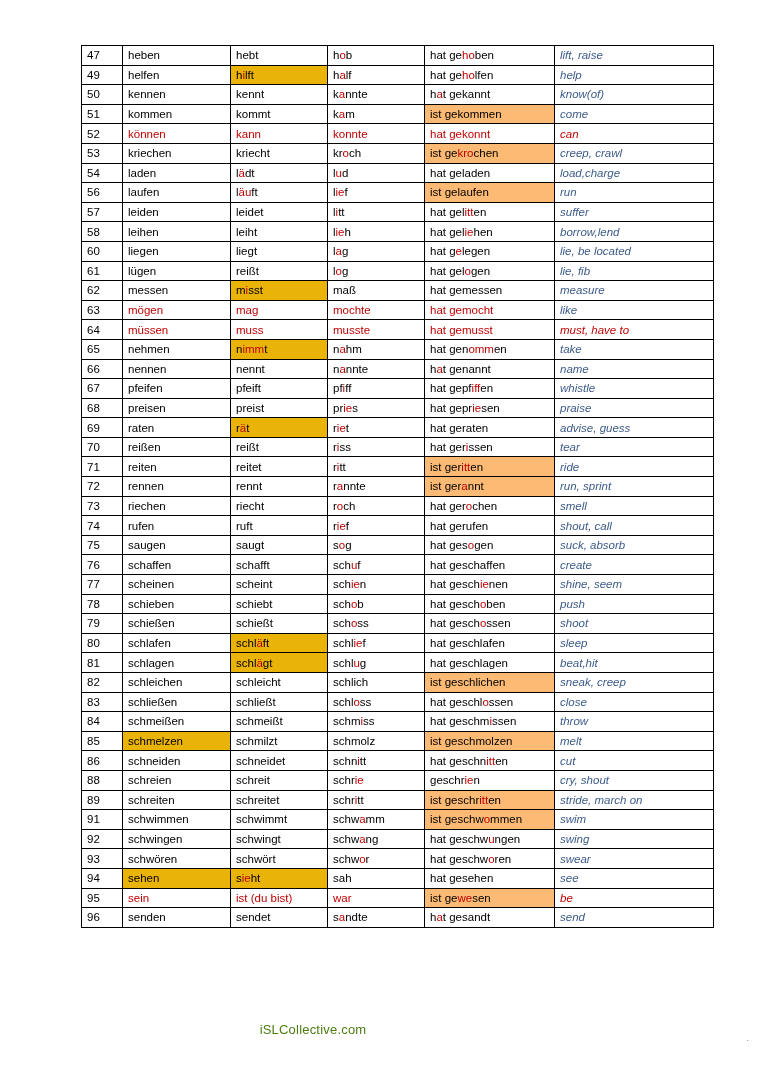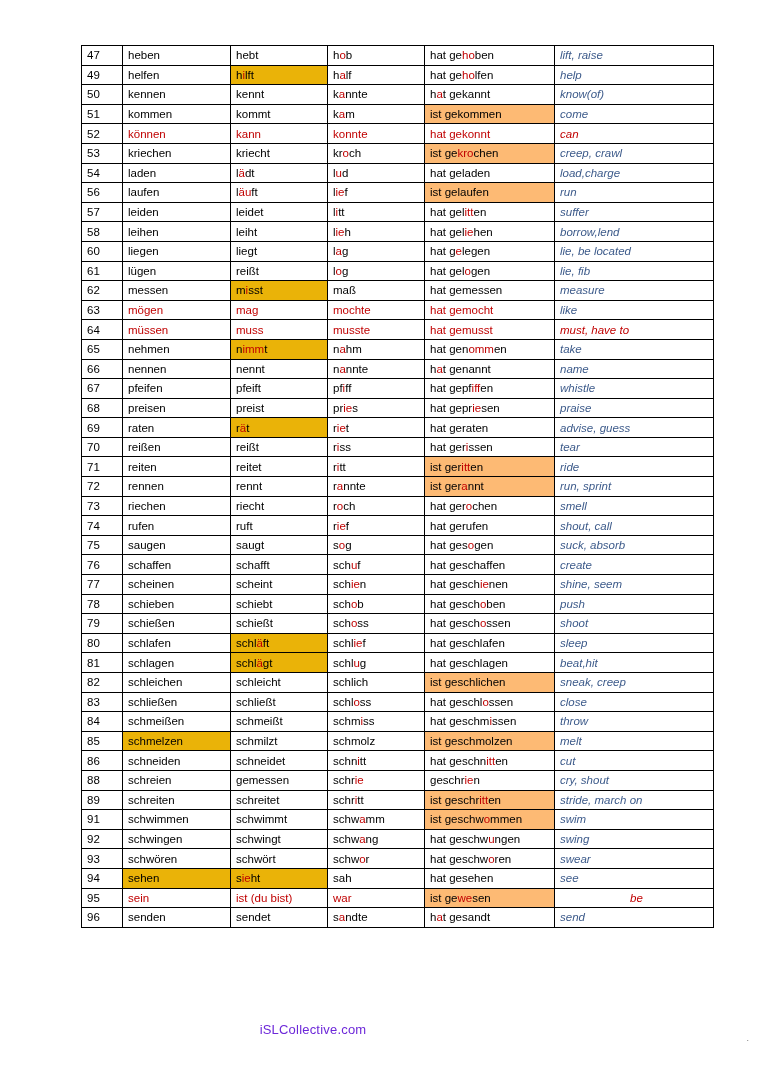--- a/index.html
+++ b/index.html
@@ -63,21 +63,21 @@
   tr.group-end td { border-bottom: 1.6px solid #000; }
   tr.first-row td { border-top: 1.6px solid #000; }
 
   .watermark {
     position: absolute;
     left: 0;
     top: 1022px;
     width: 626px;
     text-align: center;
     font-size: 13px;
-    color: #6d28d9;
+    color: #4d7c0f;
     letter-spacing: 0.2px;
   }
   .corner-dot {
     position: absolute;
     right: 14px;
     top: 1033px;
     font-size: 9px;
     color: #777;
   }
 </style>
@@ -388,21 +388,21 @@
           <td class="num">86</td>
           <td>schneiden</td>
           <td>schneidet</td>
           <td>schn<span class="r">i</span>tt</td>
           <td>hat geschn<span class="r">itt</span>en</td>
           <td class="meaning">cut</td>
         </tr>
         <tr>
           <td class="num">88</td>
           <td>schreien</td>
-          <td>gemessen</td>
+          <td>schreit</td>
           <td>schr<span class="r">ie</span></td>
           <td>geschr<span class="r">ie</span>n</td>
           <td class="meaning">cry, shout</td>
         </tr>
         <tr>
           <td class="num">89</td>
           <td>schreiten</td>
           <td>schreitet</td>
           <td>schr<span class="r">i</span>tt</td>
           <td class="shade-orange">ist geschr<span class="r">itt</span>en</td>
@@ -439,21 +439,21 @@
           <td>sah</td>
           <td>hat gesehen</td>
           <td class="meaning">see</td>
         </tr>
         <tr>
           <td class="num">95</td>
           <td><span class="red">sein</span></td>
           <td><span class="red">ist (du bist)</span></td>
           <td><span class="red">war</span></td>
           <td class="shade-orange">ist ge<span class="r">we</span>sen</td>
-          <td class="meaning" style="color: rgb(192, 0, 0); text-align: center;">be</td>
+          <td class="meaning" style="color: rgb(192, 0, 0);">be</td>
         </tr>
         <tr class="group-end">
           <td class="num">96</td>
           <td>senden</td>
           <td>sendet</td>
           <td>s<span class="r">a</span>ndte</td>
           <td>h<span class="r">a</span>t gesandt</td>
           <td class="meaning">send</td>
         </tr>
       </tbody>

